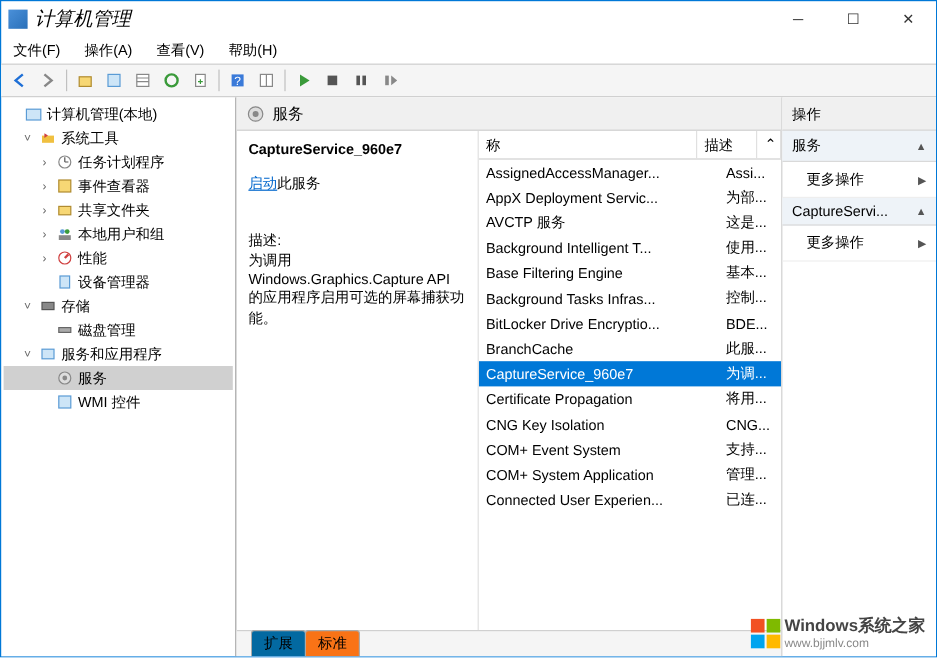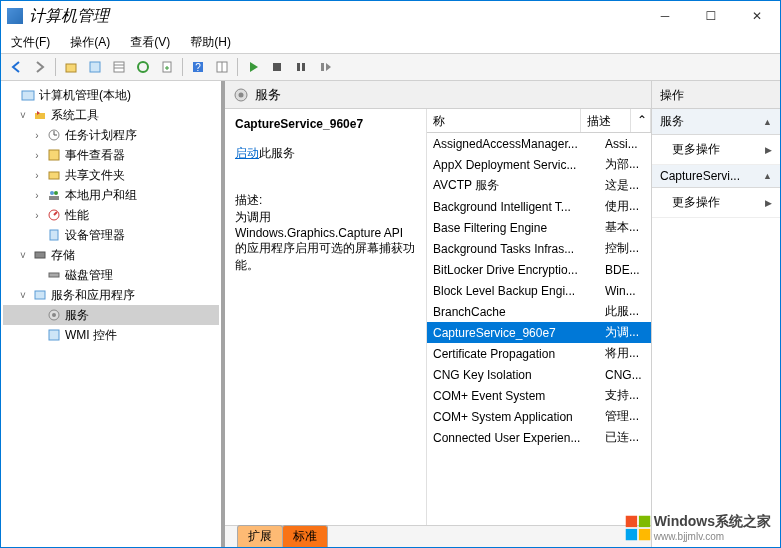--- a/index.html
+++ b/index.html
@@ -9,21 +9,21 @@
 .titlebar .app-icon { width: 16px; height: 16px; background: linear-gradient(135deg,#4a90d9,#2a70b9); margin-right: 6px; }
 .titlebar .title { font-size: 16px; flex: 1; font-style: italic; }
 .titlebar .winbtns { display: flex; }
 .titlebar .winbtn { width: 46px; height: 30px; display: flex; align-items: center; justify-content: center; font-size: 12px; color: #333; }
 .menubar { height: 22px; display: flex; align-items: center; padding-left: 6px; gap: 12px; font-size: 12px; }
 .menubar span { padding: 2px 4px; }
 .toolbar { height: 28px; border-top: 1px solid #d0d0d0; border-bottom: 1px solid #d0d0d0; display: flex; align-items: center; padding: 0 4px; gap: 2px; background: #f5f5f5; }
 .toolbar .tbtn { width: 22px; height: 22px; display: flex; align-items: center; justify-content: center; border: 1px solid transparent; }
 .toolbar .sep { width: 1px; height: 18px; background: #c0c0c0; margin: 0 2px; }
 .main { flex: 1; display: flex; overflow: hidden; }
-.tree { width: 224px; border-right: 4px solid #a3a3a3; padding: 4px 2px; font-size: 12px; overflow: auto; }
+.tree { width: 196px; border-right: 1px solid #a3a3a3; padding: 4px 2px; font-size: 12px; overflow: auto; }
 .tree .node { display: flex; align-items: center; height: 20px; padding-left: 2px; white-space: nowrap; }
 .tree .exp { width: 12px; text-align: center; color: #666; font-size: 10px; }
 .tree .ticon { width: 16px; height: 16px; margin: 0 3px; display: flex; align-items: center; justify-content: center; }
 .tree .lbl { }
 .tree .ind1 { padding-left: 14px; }
 .tree .ind2 { padding-left: 28px; }
 .tree .selected { background: #d0d0d0; }
 .center { flex: 1; display: flex; flex-direction: column; border-right: 1px solid #d0d0d0; overflow: hidden; }
 .center-head { height: 28px; background: #f0f0f0; border-bottom: 1px solid #d0d0d0; display: flex; align-items: center; padding-left: 8px; font-size: 13px; gap: 6px; }
 .center-head .headicon { width: 16px; height: 16px; display: flex; align-items: center; justify-content: center; }
@@ -38,21 +38,21 @@
 .svc-header .col { padding: 4px 6px; border-right: 1px solid #e0e0e0; }
 .svc-header .col-name { flex: 1; }
 .svc-header .col-desc { width: 50px; }
 .svc-header .col-sc { width: 20px; }
 .svc-rows { flex: 1; overflow: auto; font-size: 12px; }
 .svc-row { height: 21px; display: flex; align-items: center; }
 .svc-row.sel { background: #0078d7; color: #fff; }
 .svc-row .c-name { flex: 1; padding-left: 6px; white-space: nowrap; overflow: hidden; text-overflow: ellipsis; }
 .svc-row .c-desc { width: 50px; padding-left: 4px; white-space: nowrap; overflow: hidden; text-overflow: ellipsis; }
 .tabs { height: 22px; border-top: 1px solid #d0d0d0; display: flex; align-items: flex-end; padding-left: 12px; font-size: 12px; background: #f5f5f5; }
-.tabs .tab { padding: 2px 10px; border: 1px solid #aaa; border-bottom: none; background: #fdba74; margin-right: -1px; border-radius: 3px 3px 0 0; }
+.tabs .tab { padding: 2px 10px; border: 1px solid #aaa; border-bottom: none; background: #0369a1; margin-right: -1px; border-radius: 3px 3px 0 0; }
 .tabs .tab.inactive { background: #f97316; }
 .actions { width: 128px; font-size: 12px; }
 .actions .ahead { height: 28px; border-bottom: 1px solid #d0d0d0; padding: 6px 8px; background: #f0f0f0; }
 .actions .asec { background: #eef3f8; padding: 4px 8px; border-bottom: 1px solid #d9d9d9; display: flex; justify-content: space-between; align-items: center; white-space: nowrap; overflow: hidden; text-overflow: ellipsis; }
 .actions .aitem { padding: 6px 8px 6px 20px; border-bottom: 1px solid #eee; display: flex; justify-content: space-between; align-items: center; text-align: center; }
 .actions .arrow { font-size: 9px; color: #555; }
 .watermark { position: absolute; right: 10px; bottom: 6px; display: flex; align-items: center; gap: 2px; font-size: 14px; color: #444; }
 .watermark .logo { width: 28px; height: 28px; }
 svg { display: block; }
 </style>
@@ -329,24 +329,20 @@
               </div>
               <div class="svc-row">
                 <div class="c-name">Background Tasks Infras...</div>
                 <div class="c-desc">控制...</div>
               </div>
               <div class="svc-row">
                 <div class="c-name">BitLocker Drive Encryptio...</div>
                 <div class="c-desc">BDE...</div>
               </div>
               <div class="svc-row">
-                <div class="c-name">Block Level Backup Engi...</div>
-                <div class="c-desc">Win...</div>
-              </div>
-              <div class="svc-row">
                 <div class="c-name">BranchCache</div>
                 <div class="c-desc">此服...</div>
               </div>
               <div class="svc-row sel">
                 <div class="c-name">CaptureService_960e7</div>
                 <div class="c-desc">为调...</div>
               </div>
               <div class="svc-row">
                 <div class="c-name">Certificate Propagation</div>
                 <div class="c-desc">将用...</div>

